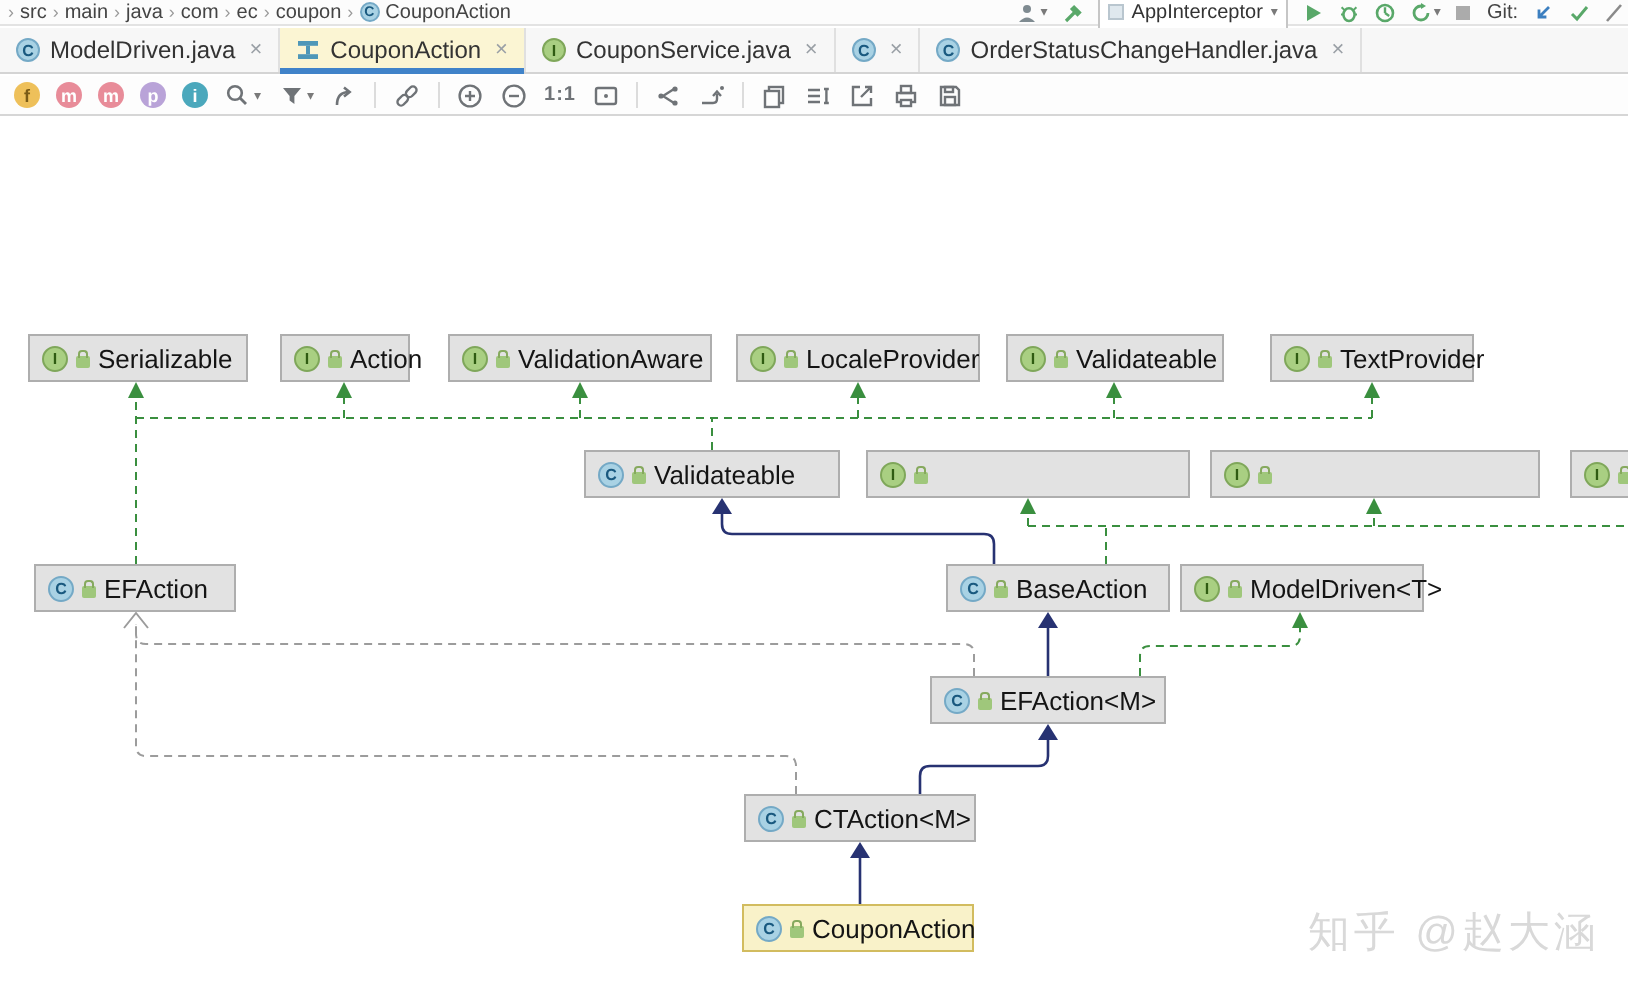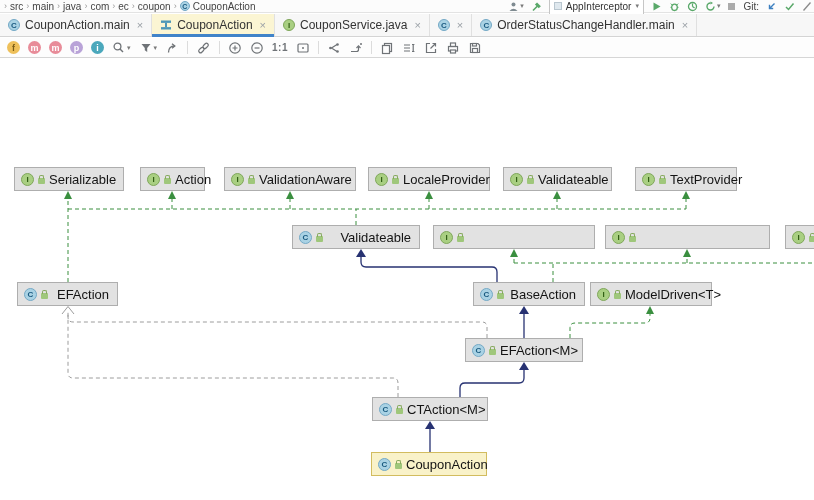--- a/index.html
+++ b/index.html
@@ -48,21 +48,21 @@
   .mci.p { background:#b9a3d8; }
   .mci.i { background:#4ba8bc; }
   .ratio { font-size:10px; font-weight:bold; color:#6f7377; letter-spacing:0.5px; }
   .ibtn { display:flex; align-items:center; gap:1px; }
 
   
   .canvas { position:absolute; top:58px; left:0; width:814px; height:442px; background:#fff; }
   .edges { position:absolute; top:0; left:0; }
   .node { position:absolute; height:24px; background:#e2e2e2; border:1px solid #aeaeae;
     display:flex; align-items:center; gap:4px; padding:0 8px 0 6px; font-size:13px; color:#141414; }
-  .node .lbl { flex:1; text-align:right; }
+  .node .lbl { flex:1; text-align:left; }
   .node.sel { background:#f9f2c9; border-color:#d2bc5f; }
   .nci { width:13px; height:13px; border-radius:50%; display:inline-flex; align-items:center; justify-content:center;
     font-size:8px; font-weight:bold; flex:0 0 auto; }
   .nci.cls { background:#a9d2e4; border:1px solid #74a9c6; color:#19597f; }
   .nci.itf { background:#a9cf82; border:1px solid #7fa75a; color:#2f5c12; }
   .mod { width:7px; height:6px; background:#9fc77b; border-radius:1px; position:relative; margin-top:3px; flex:0 0 auto; }
   .mod::before { content:""; position:absolute; top:-3px; left:1px; width:3px; height:3px;
     border:1px solid #86a95e; border-bottom:none; border-radius:2px 2px 0 0; }
 
   .watermark { position:absolute; right:14px; bottom:20px; font-size:21px; color:#d9d9d9;
@@ -140,21 +140,21 @@
         </svg>
       <svg width="10" height="11">
           <path d="M1.5 9.5 L8.5 1.5" stroke="#8a8a8a" stroke-width="1.3"></path>
         </svg>
     </div>
   </div>
 
   <div class="tabbar">
     <div class="tab">
       <span class="ci cls">C</span>
-      <span>CouponAction.main</span>
+      <span>ModelDriven.java</span>
       <span class="close">×</span>
     </div>
     <div class="tab selected">
       <svg width="12" height="12">
         <rect x="1" y="1.5" width="10" height="2.4" fill="#4e97b8"></rect>
         <rect x="1" y="8.1" width="10" height="2.4" fill="#4e97b8"></rect>
         <rect x="5" y="3.9" width="2" height="4.2" fill="#4e97b8"></rect>
       </svg>
       <span>CouponAction</span>
       <span class="close">×</span>
@@ -163,21 +163,21 @@
       <span class="ci itf">I</span>
       <span>CouponService.java</span>
       <span class="close">×</span>
     </div>
     <div class="tab">
       <span class="ci cls">C</span>
       <span class="close">×</span>
     </div>
     <div class="tab">
       <span class="ci cls">C</span>
-      <span>OrderStatusChangeHandler.main</span>
+      <span>OrderStatusChangeHandler.java</span>
       <span class="close">×</span>
     </div>
 
   </div>
 
   <div class="dtoolbar">
     <span class="mci f">f</span>
     <span class="mci c1">m</span>
     <span class="mci m">m</span>
     <span class="mci p">p</span>
@@ -379,14 +379,15 @@
       <span class="nci cls">C</span>
         <span class="mod"></span>
       <span class="lbl">CTAction&lt;M&gt;</span>
     </div>
     <div class="node sel" style="left:371px; top:394px; width:116px;">
       <span class="nci cls">C</span>
         <span class="mod"></span>
       <span class="lbl">CouponAction</span>
     </div>
 
+    <div class="watermark">知乎 @赵大涵</div>
   </div>
 </div>
 
 </body></html>

